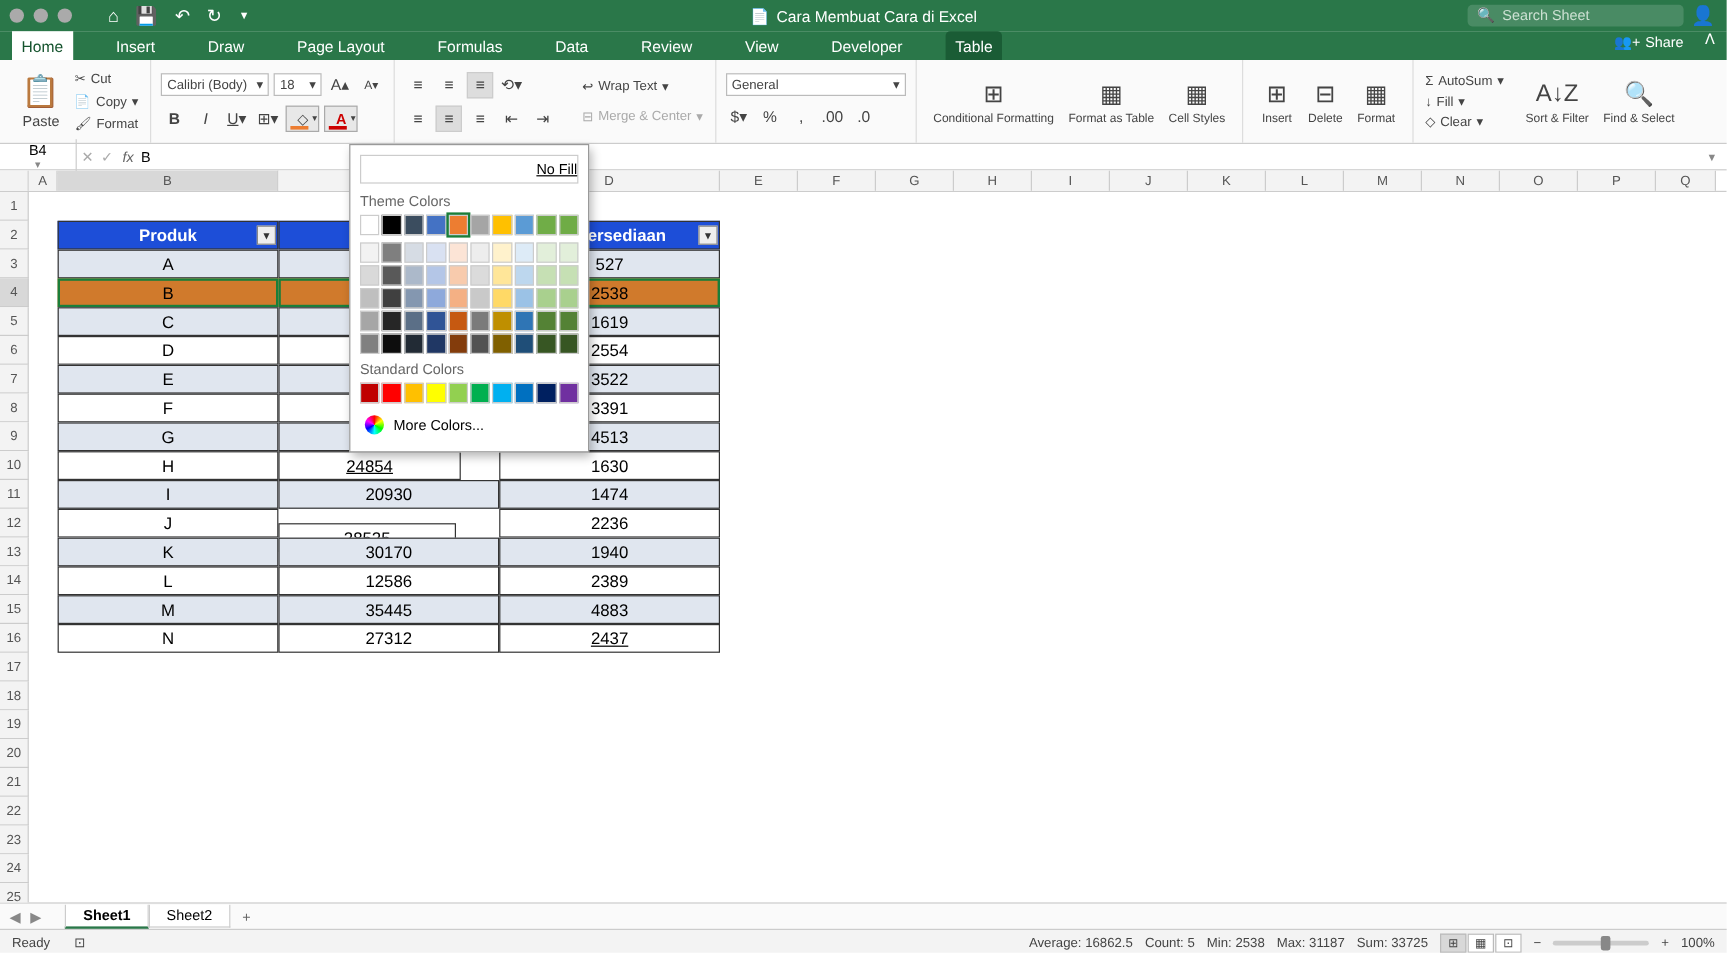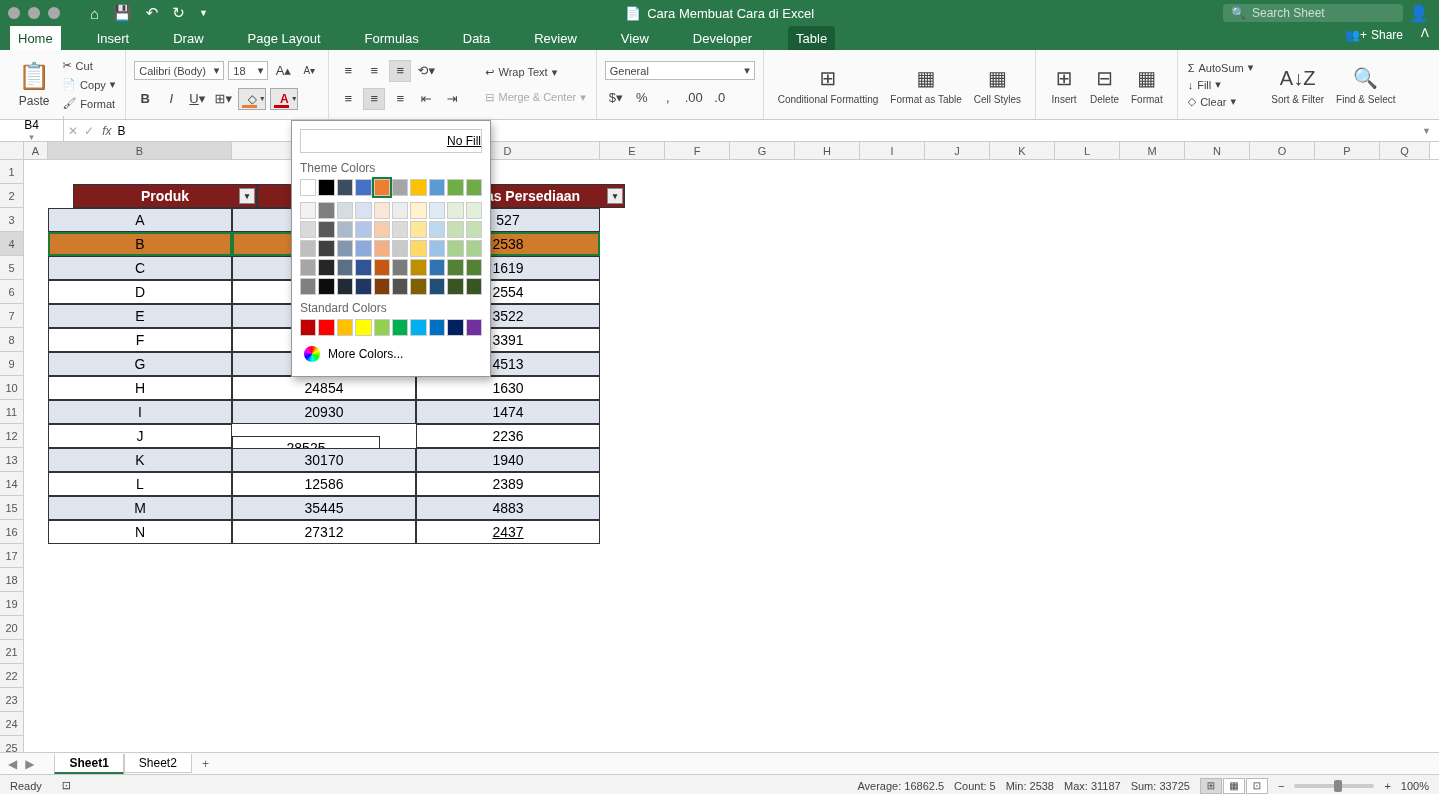--- a/index.html
+++ b/index.html
@@ -119,21 +119,21 @@
     .grid-area{position:relative;height:610px;overflow:hidden;}
     .col-headers{display:flex;height:18px;border-bottom:1px solid #ccc;font-size:11px;color:#555;}
     .corner{width:24px;border-right:1px solid #ccc;background:#f3f3f3;}
     .colh{border-right:1px solid #ccc;display:flex;align-items:center;justify-content:center;background:#f3f3f3;}
     .colh.sel{background:#d8d8d8;}
     .rowh{width:24px;height:24px;border-bottom:1px solid #ccc;border-right:1px solid #ccc;display:flex;align-items:center;justify-content:center;font-size:11px;color:#555;background:#f3f3f3;}
     .rowh.sel{background:#d8d8d8;}
     .cells{position:absolute;left:24px;top:18px;}
     .cell{position:absolute;height:24px;display:flex;align-items:center;font-size:14px;padding:0 4px;}
     
-    .tbl-header{background:#7f1d1d;color:#fff;font-weight:bold;justify-content:center;border:1px solid #333;margin-left:25px;}
+    .tbl-header{background:#1d4ed8;color:#fff;font-weight:bold;justify-content:center;border:1px solid #333;}
     .tbl-cell{border:1px solid #333;justify-content:center;}
     .tbl-band{background:#e0e6ef;}
     .sel-row{background:#d07a2c !important;border:2px solid #1a7e3a !important;}
     .filter-dd{position:absolute;right:1px;top:3px;width:16px;height:16px;background:#eee;border:1px solid #888;display:flex;align-items:center;justify-content:center;font-size:9px;color:#333;}
     
     .popup{position:absolute;left:291px;top:120px;width:200px;background:#fff;border:1px solid #999;box-shadow:2px 4px 8px rgba(0,0,0,.3);padding:8px;font-size:12px;z-index:100;}
     .nofill{border:1px solid #ccc;padding:4px 0;text-align:right;margin-bottom:8px;text-decoration:underline;}
     .swatch-row{display:flex;gap:2px;margin-bottom:2px;}
     .swatch{width:17px;height:17px;border:1px solid #ccc;cursor:pointer;}
     .swatch.sel{outline:2px solid #1a7e3a;}
@@ -429,21 +429,21 @@
       <div class="cell tbl-cell tbl-band" style="left: 24px; top: 144px; width: 184px;">E</div>
       <div class="cell tbl-cell tbl-band" style="left: 208px; top: 144px; width: 184px;"></div>
       <div class="cell tbl-cell tbl-band" style="left: 392px; top: 144px; width: 184px;">3522</div>
       <div class="cell tbl-cell" style="left: 24px; top: 168px; width: 184px;">F</div>
       <div class="cell tbl-cell" style="left: 208px; top: 168px; width: 184px;"></div>
       <div class="cell tbl-cell" style="left: 392px; top: 168px; width: 184px;">3391</div>
       <div class="cell tbl-cell tbl-band" style="left: 24px; top: 192px; width: 184px;">G</div>
       <div class="cell tbl-cell tbl-band" style="left: 208px; top: 192px; width: 184px;"></div>
       <div class="cell tbl-cell tbl-band" style="left: 392px; top: 192px; width: 184px;">4513</div>
       <div class="cell tbl-cell" style="left: 24px; top: 216px; width: 184px;">H</div>
-      <div class="cell tbl-cell" style="left: 208px; top: 216px; width: 184px;">24854</div>
+      <div class="cell tbl-cell" style="left: 208px; top: 216px; width: 152px; text-decoration: underline;">24854</div>
       <div class="cell tbl-cell" style="left: 392px; top: 216px; width: 184px;">1630</div>
       <div class="cell tbl-cell tbl-band" style="left: 24px; top: 240px; width: 184px;">I</div>
       <div class="cell tbl-cell tbl-band" style="left: 208px; top: 240px; width: 184px;">20930</div>
       <div class="cell tbl-cell tbl-band" style="left: 392px; top: 240px; width: 184px;">1474</div>
       <div class="cell tbl-cell" style="left: 24px; top: 264px; width: 184px;">J</div>
       <div class="cell tbl-cell" style="left: 208px; top: 276px; width: 148px;">28525</div>
       <div class="cell tbl-cell" style="left: 392px; top: 264px; width: 184px;">2236</div>
       <div class="cell tbl-cell tbl-band" style="left: 24px; top: 288px; width: 184px;">K</div>
       <div class="cell tbl-cell tbl-band" style="left: 208px; top: 288px; width: 184px;">30170</div>
       <div class="cell tbl-cell tbl-band" style="left: 392px; top: 288px; width: 184px;">1940</div>

